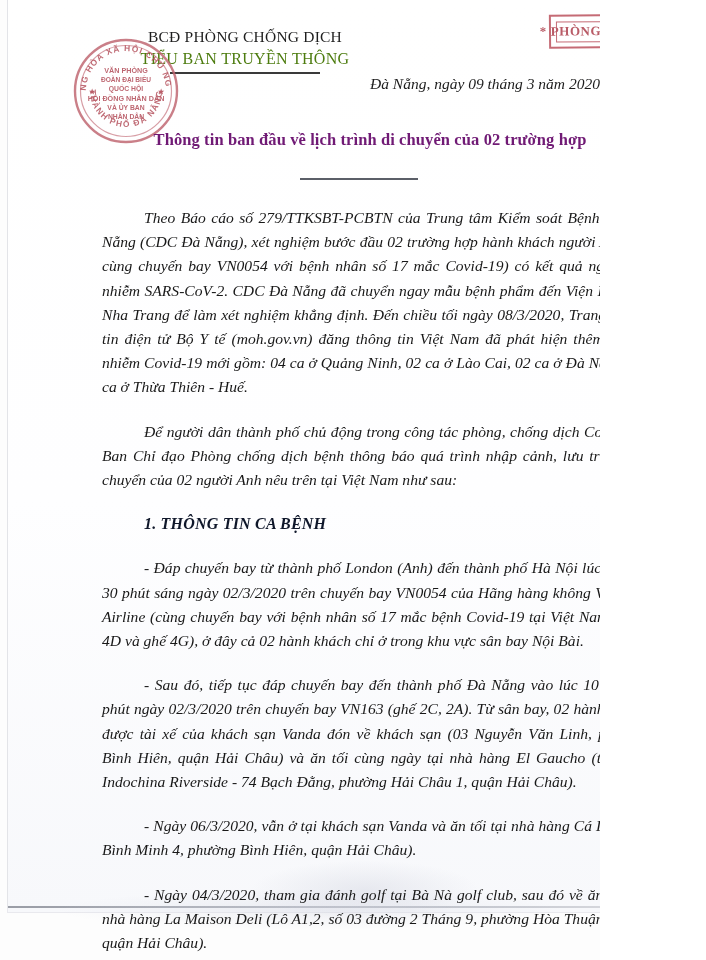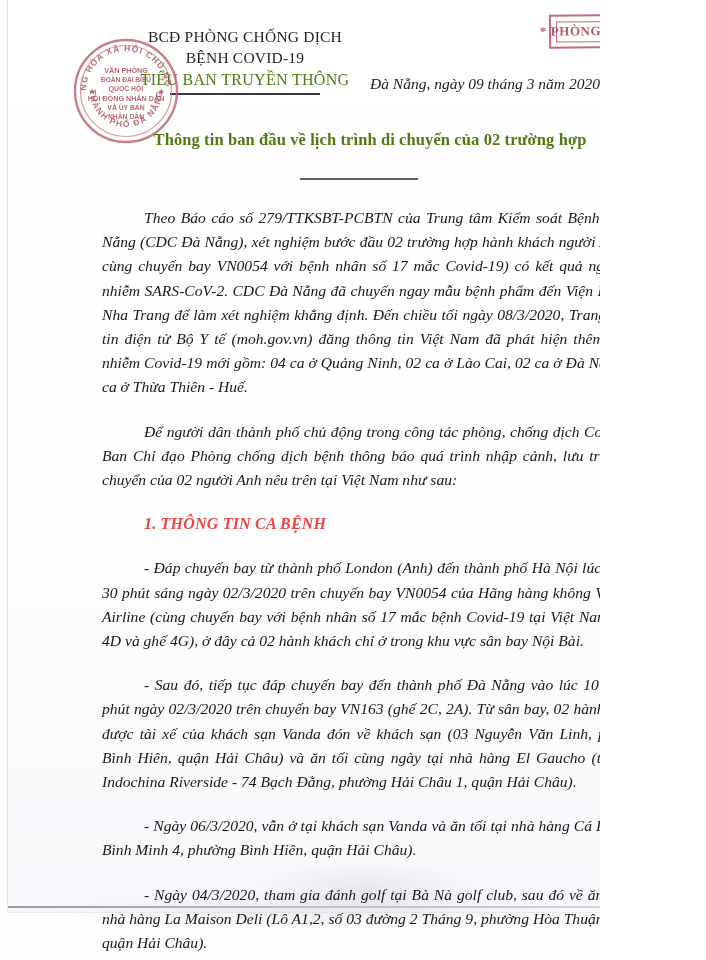--- a/index.html
+++ b/index.html
@@ -147,21 +147,21 @@
   
   .doc-title {
     position: absolute;
     left: 120px;
     top: 127px;
     width: 500px;
     text-align: center;
     font-weight: bold;
     font-size: 16.5px;
     line-height: 25px;
-    color: #4d7c0f;
+    color: #701a75;
     letter-spacing: .1px;
   }
   .title-rule {
     position: absolute;
     left: 300px;
     top: 178px;
     width: 118px;
     height: 1.6px;
     background: #5b5f68;
   }
@@ -182,38 +182,37 @@
     text-indent: 42px;
     font-style: italic;
   }
   .para-gap { height: 20px; }
   .section-head {
     font-weight: bold;
     font-size: 16px;
     text-indent: 42px;
     margin: 0;
     letter-spacing: .2px;
-    color: #ef4444;
+    color: #0f172a;
   }
 </style>
 </head>
 <body>
 
 <div id="page">
 
   <div class="sheet"></div>
   <div class="outer-left-edge"></div>
   <div class="sheet-edge-right"></div>
   <div class="sheet-edge-bottom"></div>
   <div class="blotch b1"></div>
   <div class="blotch b2"></div>
 
   <div class="header-block">
     <div class="org-line">BCĐ PHÒNG CHỐNG DỊCH</div>
-    <div class="org-line">BỆNH COVID-19</div>
     <div class="org-sub">TIỂU BAN TRUYỀN THÔNG</div>
     <div class="org-rule"></div>
   </div>
 
   <div class="date-line">Đà Nẵng, ngày 09 tháng 3 năm 2020</div>
 
   <div class="round-stamp">
     <svg viewBox="0 0 108 108" width="108" height="108" aria-hidden="true">
       <defs>
         <path id="arcTop" d="M 14,54 A 40,40 0 0 1 94,54" fill="none"></path>

